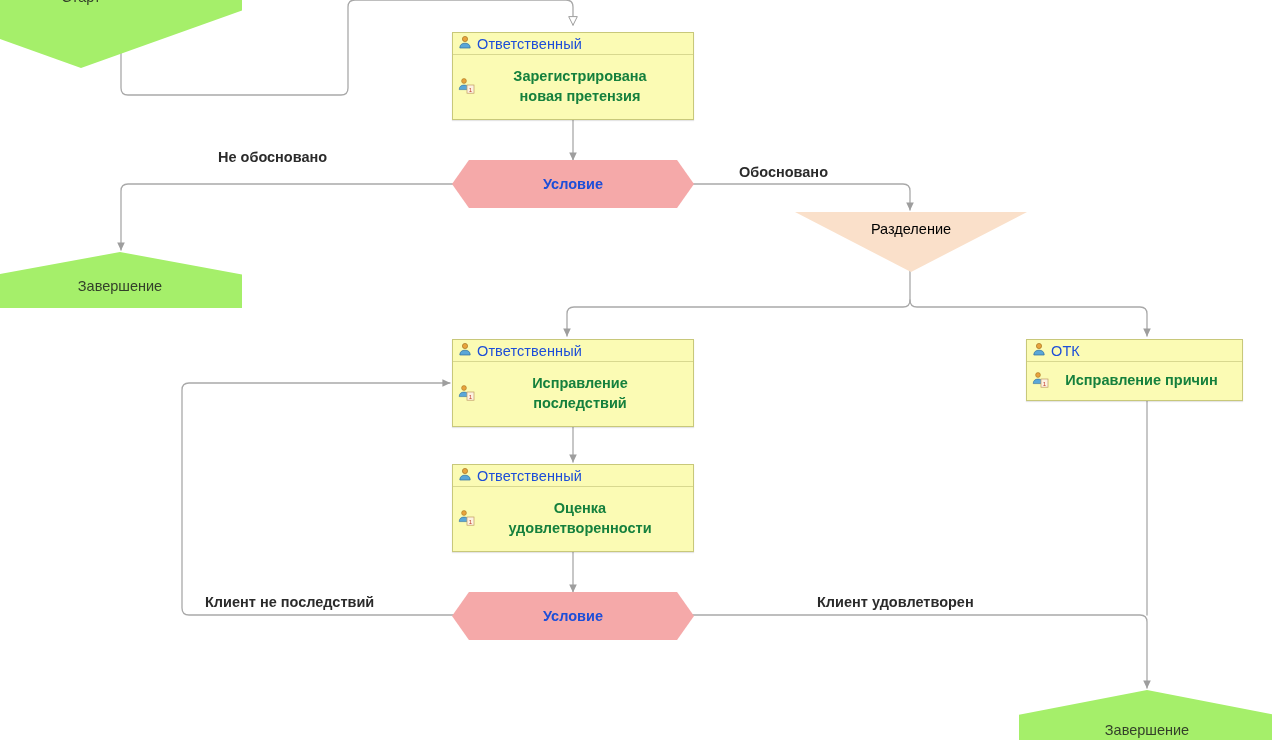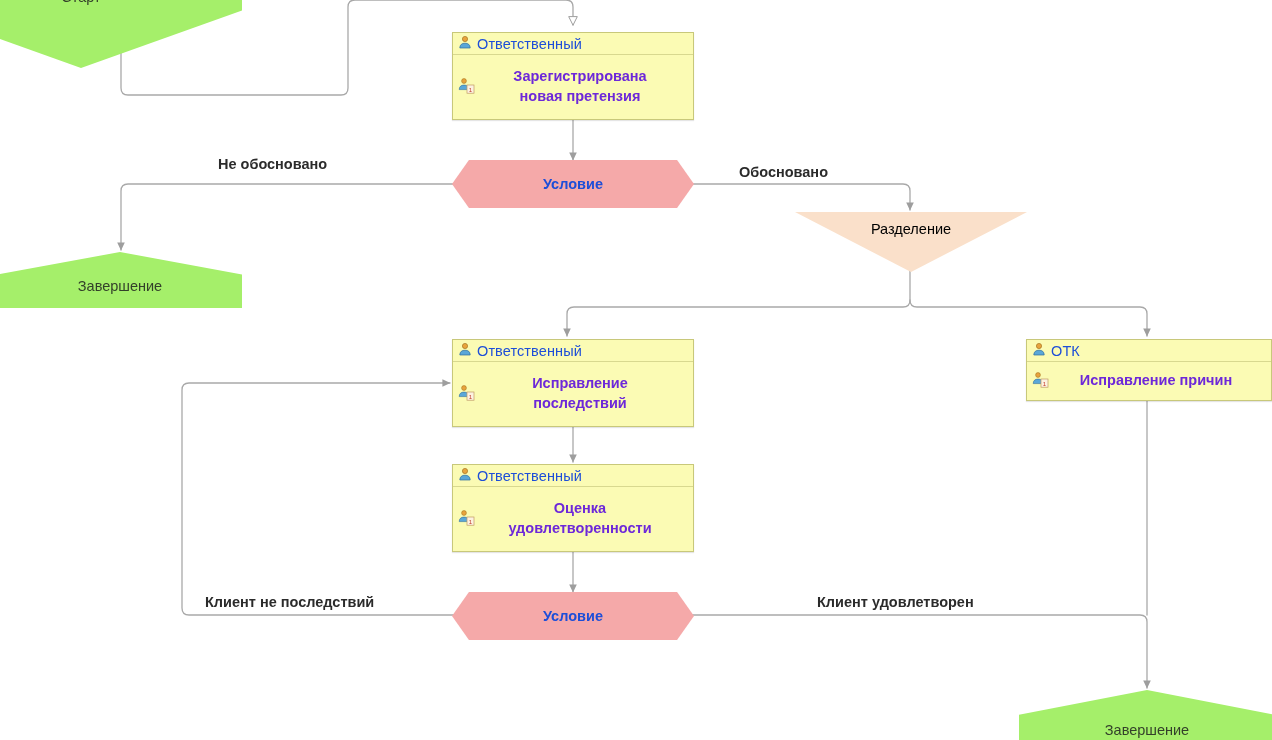--- a/index.html
+++ b/index.html
@@ -62,21 +62,21 @@
     padding: 0 6px 0 5px;
   }
   .task-body-icon {
     flex: 0 0 auto;
   }
   .task-body-label {
     flex: 1 1 auto;
     text-align: center;
     font-size: 14.5px;
     font-weight: bold;
-    color: #6d28d9;
+    color: #15803d;
     line-height: 1.35;
     white-space: pre-line;
     padding-right: 2px;
   }
 
   
   .icn {
     display: inline-block;
     vertical-align: middle;
     flex: 0 0 auto;
@@ -182,21 +182,21 @@
       <path d="M573,552 L573,592" marker-end="url(#arrow)"></path>
 
       <path d="M455,615 L189,615 Q182,615 182,608 L182,390 Q182,383 189,383 L450,383" marker-end="url(#arrow)"></path>
 
       <path d="M691,615 L1140,615 Q1147,615 1147,622 L1147,688" marker-end="url(#arrow)"></path>
 
       <path d="M1147,401 L1147,615"></path>
     </g>
   </svg>
 
-  <div class="edge-label" style="left:218px; top:156px;">Не обосновано</div>
+  <div class="edge-label" style="left:218px; top:149px;">Не обосновано</div>
 
   <div class="edge-label" style="left:739px; top:164px;">Обосновано</div>
 
   <div class="edge-label" style="left:205px; top:594px;">Клиент не последствий</div>
 
   <div class="edge-label" style="left:817px; top:594px;">Клиент удовлетворен</div>
 
   <div class="node start" style="left:-80px; top:-22px; width:322px; height:90px;">
     <span class="start-label">Старт</span>
   </div>
@@ -254,21 +254,21 @@
           <path d="M1.2,12.6 C1.2,9.4 3.4,8.1 6,8.1 C8.6,8.1 10.8,9.4 10.8,12.6 z" fill="#5aa7d8" stroke="#2f6f9e" stroke-width="0.6"></path>
           <rect x="9" y="8" width="7" height="8.2" fill="#fdf2e0" stroke="#c09a63" stroke-width="0.7"></rect>
           <text x="12.5" y="14.6" font-size="6" fill="#c0392b" text-anchor="middle" font-family="Liberation Sans, sans-serif">1</text>
         </svg>
       </span>
       <span class="task-body-label">Исправление
 последствий</span>
     </div>
   </div>
 
-  <div class="node task" style="left:1026px; top:339px; width:246px; height:62px;">
+  <div class="node task" style="left:1026px; top:339px; width:217px; height:62px;">
     <div class="task-head">
       <span class="icn">
         <svg width="14" height="14" viewBox="0 0 14 14">
           <circle cx="7" cy="4" r="2.6" fill="#e8a33d" stroke="#a8761f" stroke-width="0.7"></circle>
           <path d="M1.8,13 C1.8,9.6 4.1,8.2 7,8.2 C9.9,8.2 12.2,9.6 12.2,13 z" fill="#5aa7d8" stroke="#2f6f9e" stroke-width="0.7"></path>
         </svg>
       </span>
       <span class="task-head-label">ОТК</span>
     </div>
     <div class="task-body">

